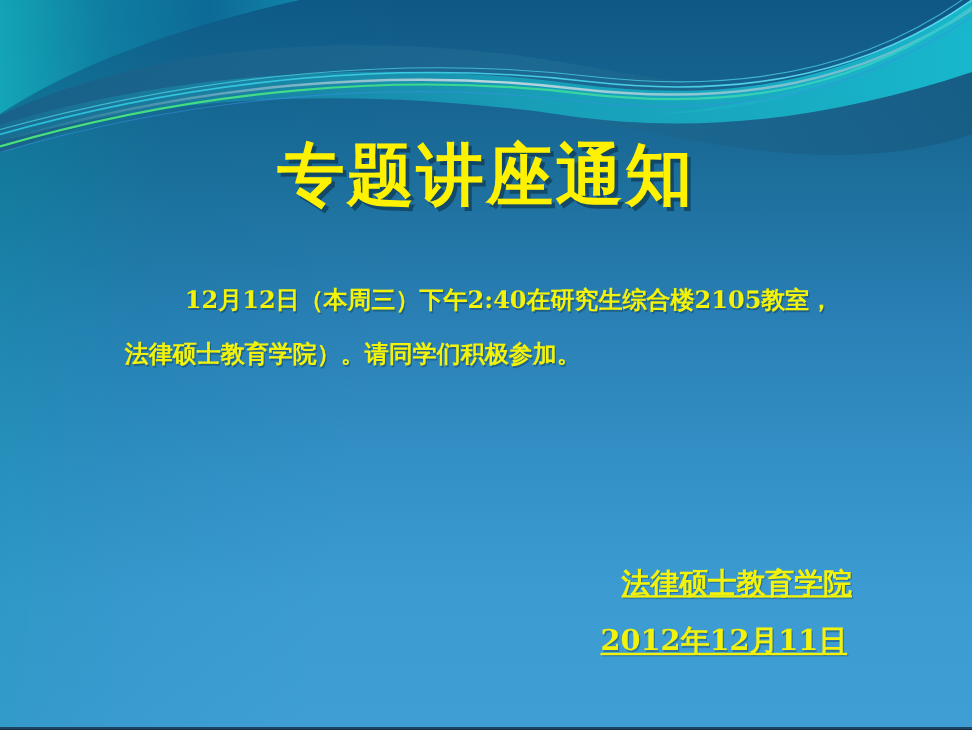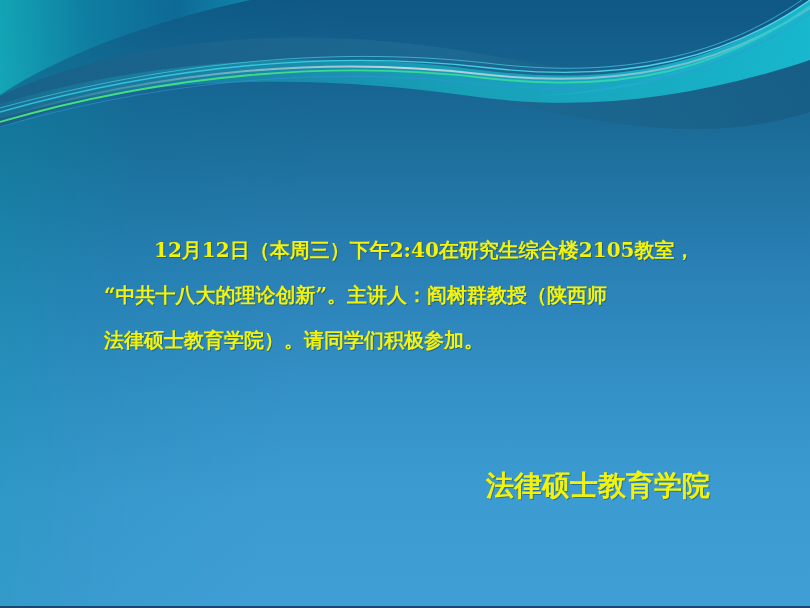--- a/index.html
+++ b/index.html
@@ -83,25 +83,26 @@
     left: 0;
     top: 462px;
     width: 810px;
     text-align: right;
     padding-right: 100px;
     box-sizing: border-box;
   }
   .sign-line {
     font-family: "DejaVu Serif", serif;
     font-weight: bold;
-    font-size: 28px;
+    font-size: 24px;
     line-height: 48px;
     color: #F2F20A;
     text-shadow: 1px 1px 0 rgba(10,40,60,0.35);
     white-space: nowrap;
+    text-decoration: underline;
   }
   .sign-line.date {
     padding-right: 4px;
   }
 </style>
 </head>
 <body>
 
 <div id="slide">
 
@@ -156,24 +157,25 @@
 
     <path d="M0,122 C165,74 335,60 485,78 C625,94 725,68 810,6" fill="none" stroke="url(#gGreenLine)" stroke-width="1.8"></path>
 
     <path d="M0,112 C170,64 340,50 490,68 C630,84 730,56 810,0" fill="none" stroke="url(#gCyanLine)" stroke-width="1.3" opacity="0.9"></path>
 
     <path d="M0,108 C175,60 345,46 495,64 C635,80 735,50 810,-6" fill="none" stroke="#4fd8ea" stroke-width="0.9" opacity="0.7"></path>
 
     <path d="M0,127 C160,80 330,66 480,84 C620,100 720,74 810,14" fill="none" stroke="#3b8fe0" stroke-width="1" opacity="0.55"></path>
   </svg>
 
+  <div class="title">专题讲座通知</div>
 
   <div class="body-block">
     <div class="body-line indent">12月12日（本周三）下午2:40在研究生综合楼2105教室，</div>
-    <div class="body-line">“中共十八大的理论创新”。主讲人：阎树群教授（陕西师</div>
     <div class="body-line">法律硕士教育学院）。请同学们积极参加。</div>
   </div>
 
   <div class="sign-block">
     <div class="sign-line">法律硕士教育学院</div>
+    <div class="sign-line date">2012年12月11日</div>
   </div>
 
 </div>
 
 </body></html>

